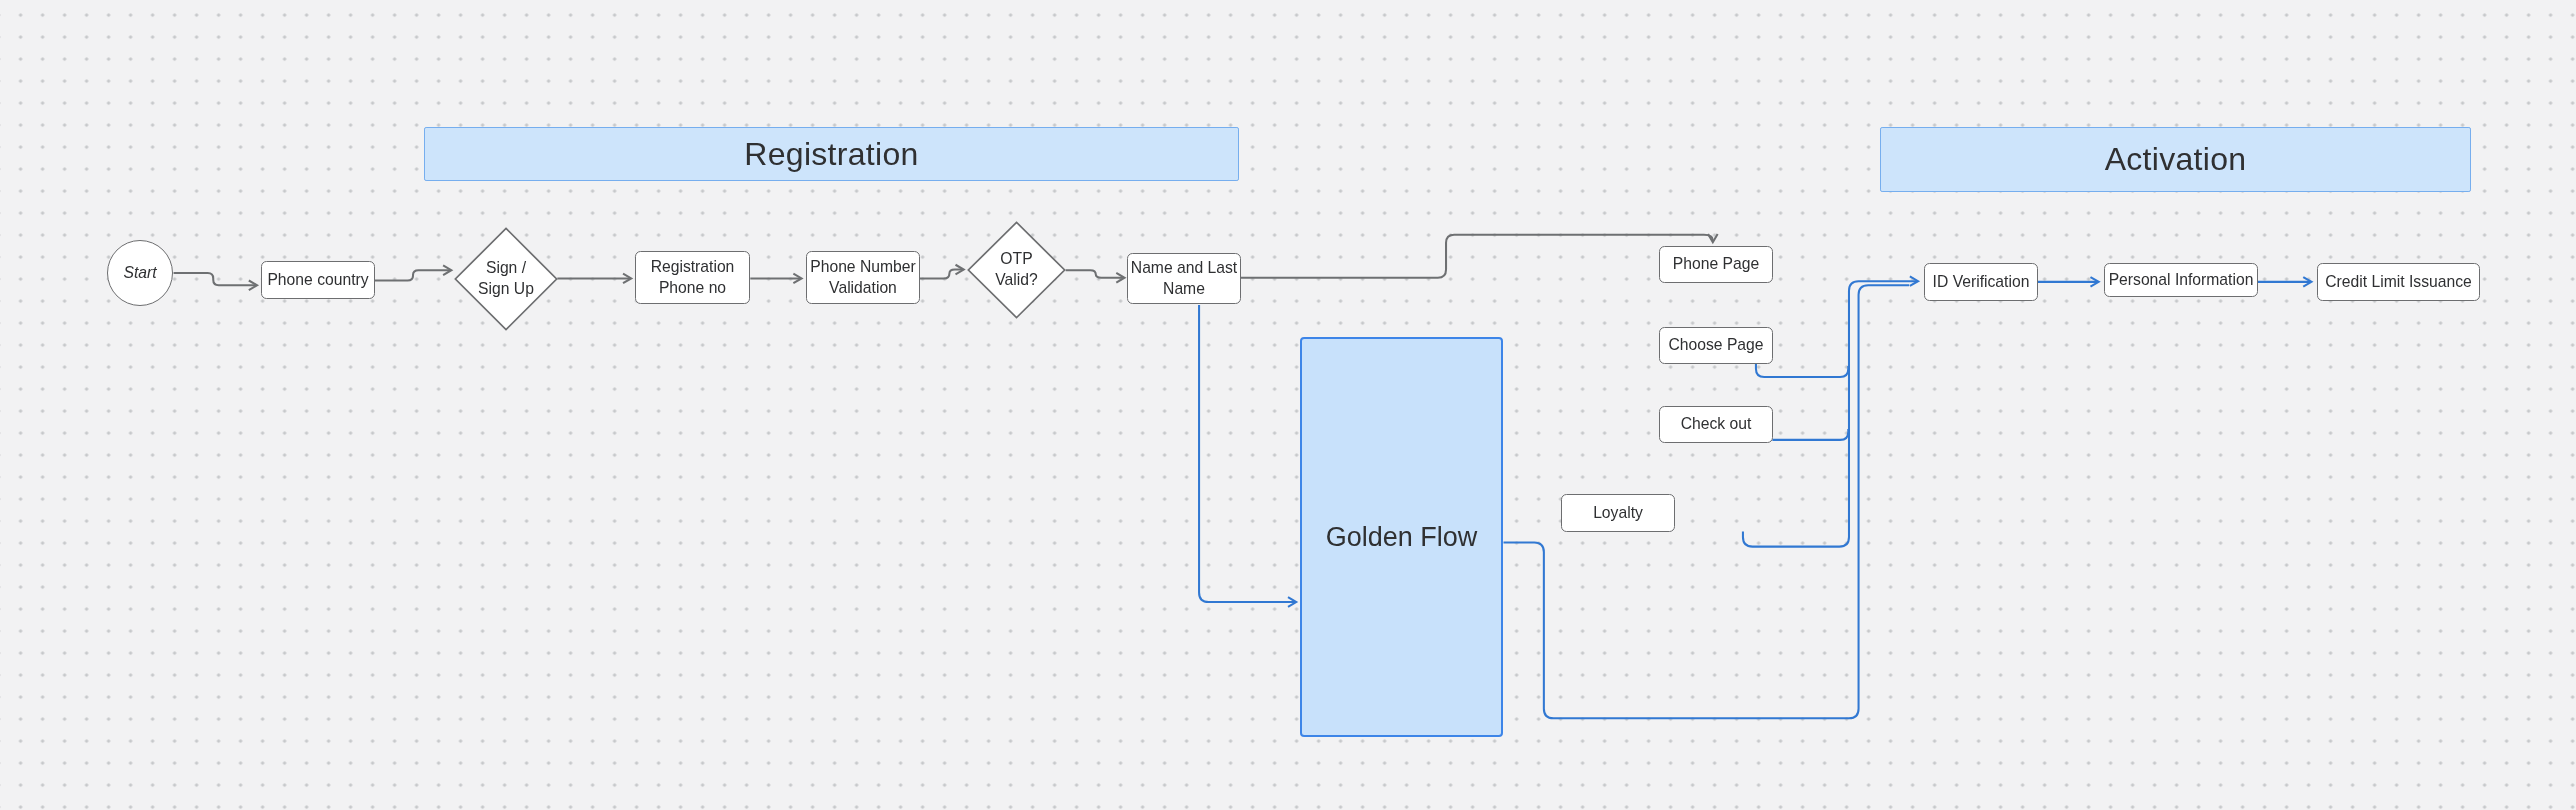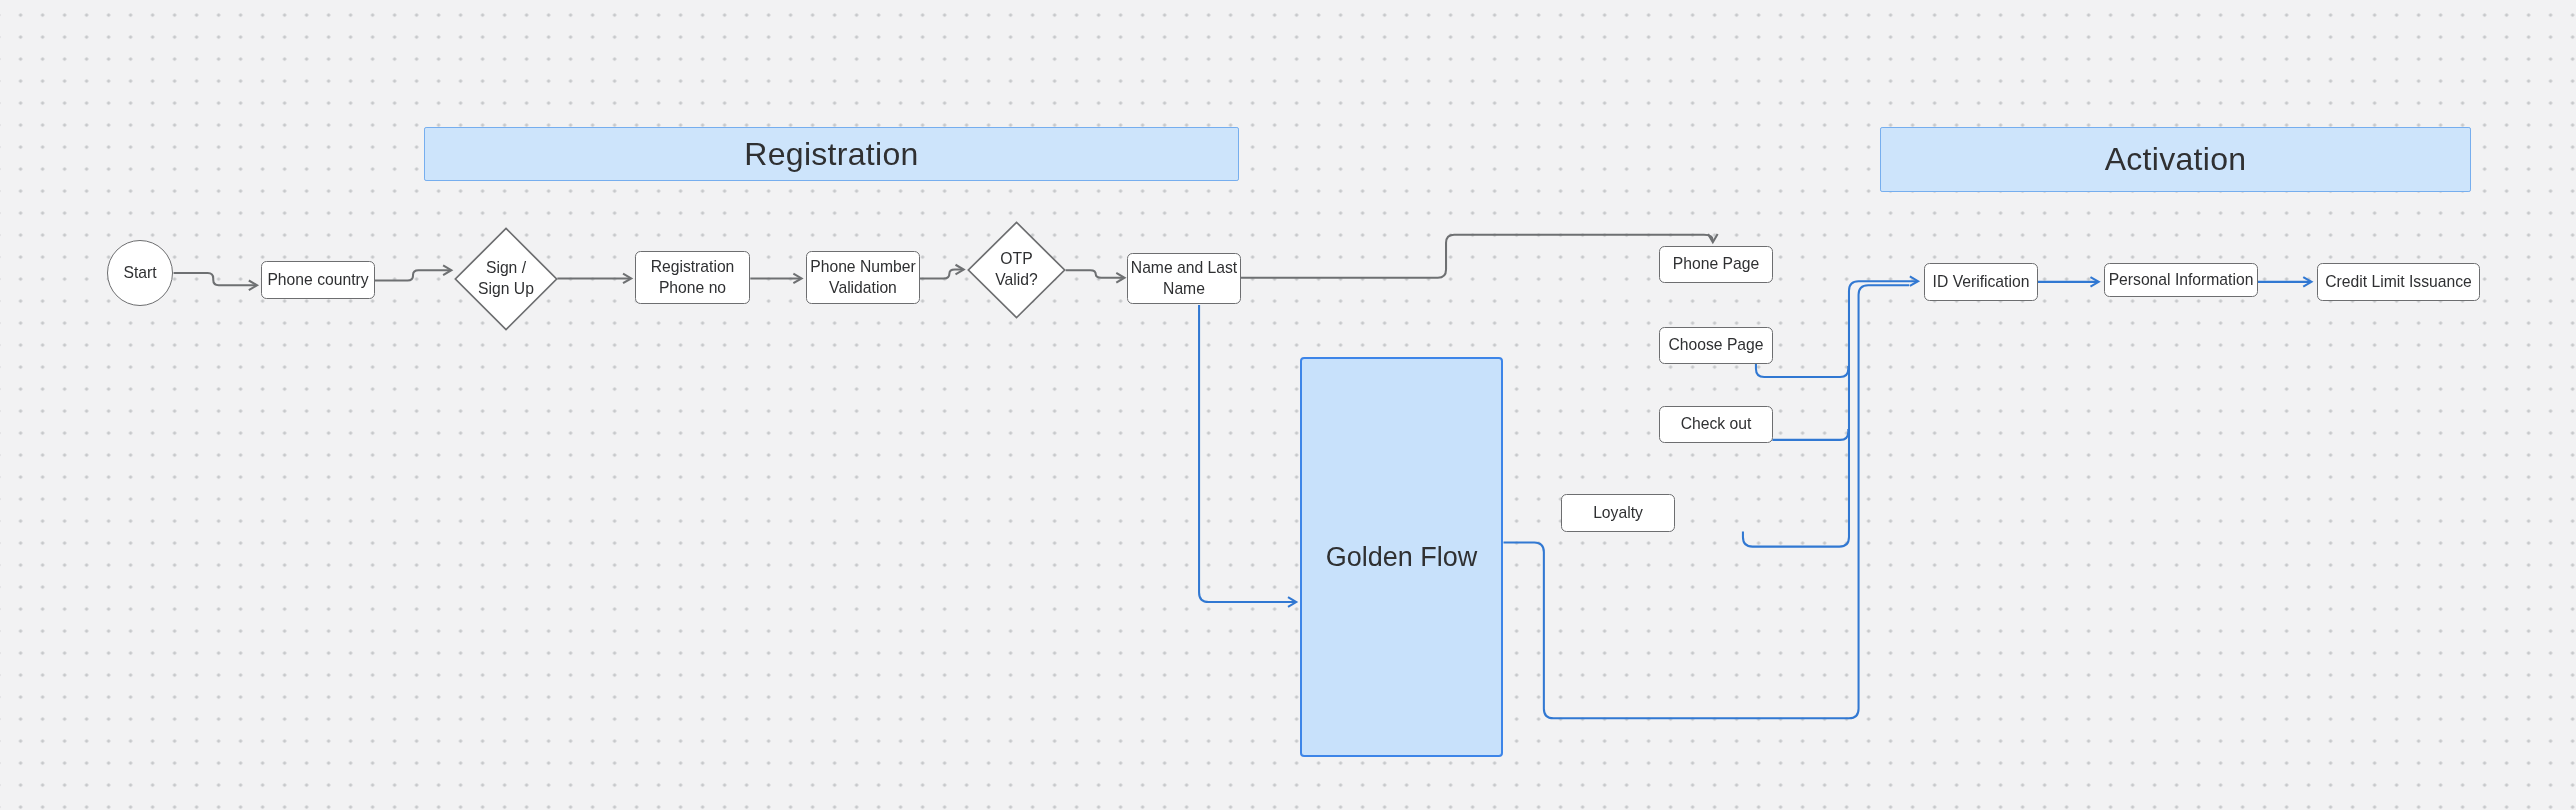--- a/index.html
+++ b/index.html
@@ -22,33 +22,33 @@
   .edge.gray{stroke:var(--edge_gray);}
   .edge.blue{stroke:var(--edge_blue);}
   .arrowhead{fill:none;stroke-width:3px;}
   .arrowhead.gray{stroke:var(--edge_gray);}
   .arrowhead.blue{stroke:var(--edge_blue);}
   .node{
     position:absolute;box-sizing:border-box;display:flex;align-items:center;justify-content:center;
     background:var(--node_fill);border:1.7px solid var(--node_border);border-radius:5.5px;
     font-size:15.7px;line-height:1.32;text-align:center;white-space:pre-line;color:var(--node_text);
   }
-  .node.ellipse{border-radius:50%;}
+  .node.ellipse{border-radius:50%;font-style:italic;}
   .node.diamond{background:transparent;border:none;border-radius:0;}
   .node.diamond .shape{position:absolute;left:0;top:0;width:100%;height:100%;}
   .node.diamond .dlabel{position:relative;z-index:1;}
   .banner{
     position:absolute;box-sizing:border-box;display:flex;align-items:center;justify-content:center;
     background:var(--banner_fill);border:1.7px solid var(--banner_border);border-radius:2.1px;
     font-size:32px;color:var(--node_text);letter-spacing:0.3px;
   }
   .golden{
     position:absolute;box-sizing:border-box;display:flex;align-items:center;justify-content:center;
     background:var(--golden_fill);border:2.1px solid var(--golden_border);border-radius:4.1px;
-    font-size:27px;color:var(--node_text);margin-top:20px;
+    font-size:27px;color:var(--node_text);
   }
 </style>
 </head>
 <body>
 
 <svg class="edges" xmlns="http://www.w3.org/2000/svg" viewBox="0 0 3764 1184" width="2576" height="810">
   <defs>
     <marker id="arrGray" markerUnits="userSpaceOnUse" markerWidth="30" markerHeight="30" viewBox="-15 -15 30 30" refX="0" refY="0" orient="auto">
       <path class="arrowhead gray" d="M-11,-7 L1,0 L-11,7"></path>
     </marker>

